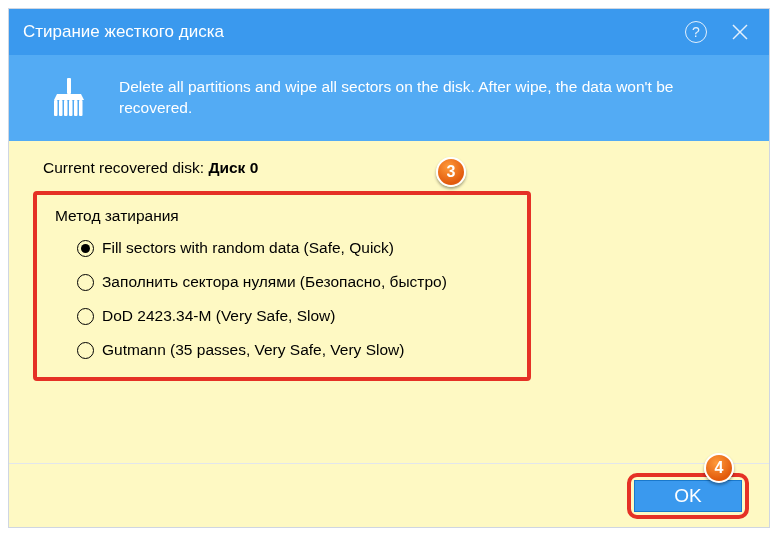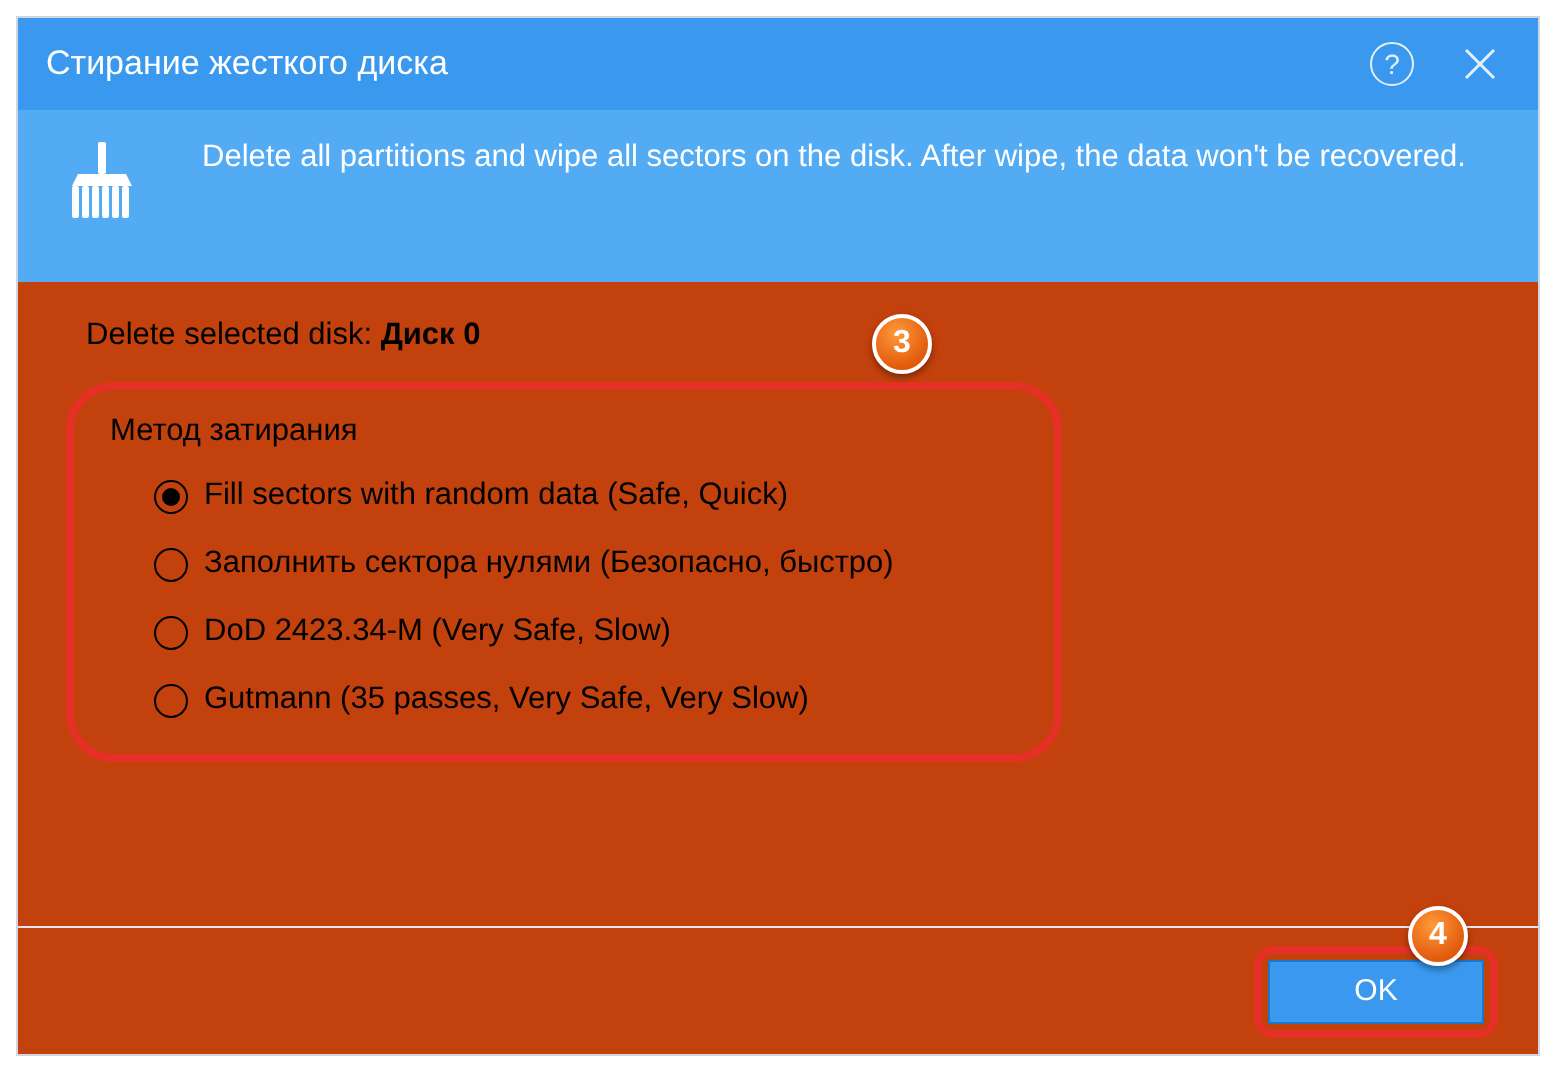--- a/index.html
+++ b/index.html
@@ -8,21 +8,21 @@
     background: #fff;
     width: 778px;
     height: 536px;
     position: relative;
   }
   .window {
     position: absolute;
     left: 8px; top: 8px;
     width: 762px; height: 520px;
     border: 1px solid #cfd6e2;
-    background: #c2410c;
+    background: #fef9c3;
   }
   
   .titlebar {
     height: 46px;
     background: #3a99ee;
     display: flex;
     align-items: center;
     padding: 0 18px 0 14px;
     color: #fff;
   }
@@ -44,21 +44,22 @@
   .titlebar .close-icon {
     width: 22px; height: 22px;
     display: flex; align-items: center; justify-content: center;
     cursor: pointer;
   }
   .titlebar .close-icon svg { stroke: #e3f0fc; stroke-width: 1.5; }
   
   .banner {
     background: #53abf4;
     display: flex;
-    padding: 14px 22px 14px 20px;
+    align-items: center;
+    padding: 14px 22px 14px 38px;
     color: #fff;
     min-height: 86px;
   }
   .brush-icon {
     width: 44px; height: 44px;
     margin-right: 28px;
     flex-shrink: 0;
   }
   .banner-text {
     font-size: 15.5px;
@@ -72,21 +73,21 @@
   }
   .selected-line {
     margin-bottom: 14px;
     margin-left: 10px;
   }
   .selected-line .val {
     font-weight: bold;
   }
   .method-panel {
     border: 4px solid #e53125;
-    border-radius: 24px;
+    border-radius: 4px;
     padding: 12px 18px 16px 18px;
     width: 498px;
     position: relative;
   }
   .method-title {
     margin-bottom: 14px;
     font-size: 15.5px;
   }
   .radio-row {
     display: flex;
@@ -140,21 +141,21 @@
   .ok-wrap {
     border: 4px solid #e53125;
     border-radius: 10px;
     padding: 3px;
   }
   .ok-btn {
     width: 108px; height: 32px;
     background: #3a99ee;
     border: 1px solid #1978cc;
     color: #fff;
-    font-size: 15px;
+    font-size: 19px;
     display: flex; align-items: center; justify-content: center;
     cursor: pointer;
   }
 </style>
 </head>
 <body>
 
 <div class="window">
 
   <div class="titlebar">
@@ -181,21 +182,21 @@
           <rect x="27" y="24" width="3.5" height="16" rx="1"></rect>
           <rect x="32" y="24" width="3.5" height="16" rx="1"></rect>
         </g>
       </svg>
     </div>
     <div class="banner-text">Delete all partitions and wipe all sectors on the disk. After wipe, the data won't be recovered.</div>
   </div>
 
   <div class="body">
     <div class="selected-line">
-      <span>Delete selected disk: </span><span class="val">Диск 0</span>
+      <span>Current recovered disk: </span><span class="val">Диск 0</span>
     </div>
 
     <div class="method-panel">
       <div class="method-title">Метод затирания</div>
       <div id="radios">
           <div class="radio-row">
             <div class="radio checked"></div>
             <span class="radio-label">Fill sectors with random data (Safe, Quick)</span>
           </div>
           <div class="radio-row">

